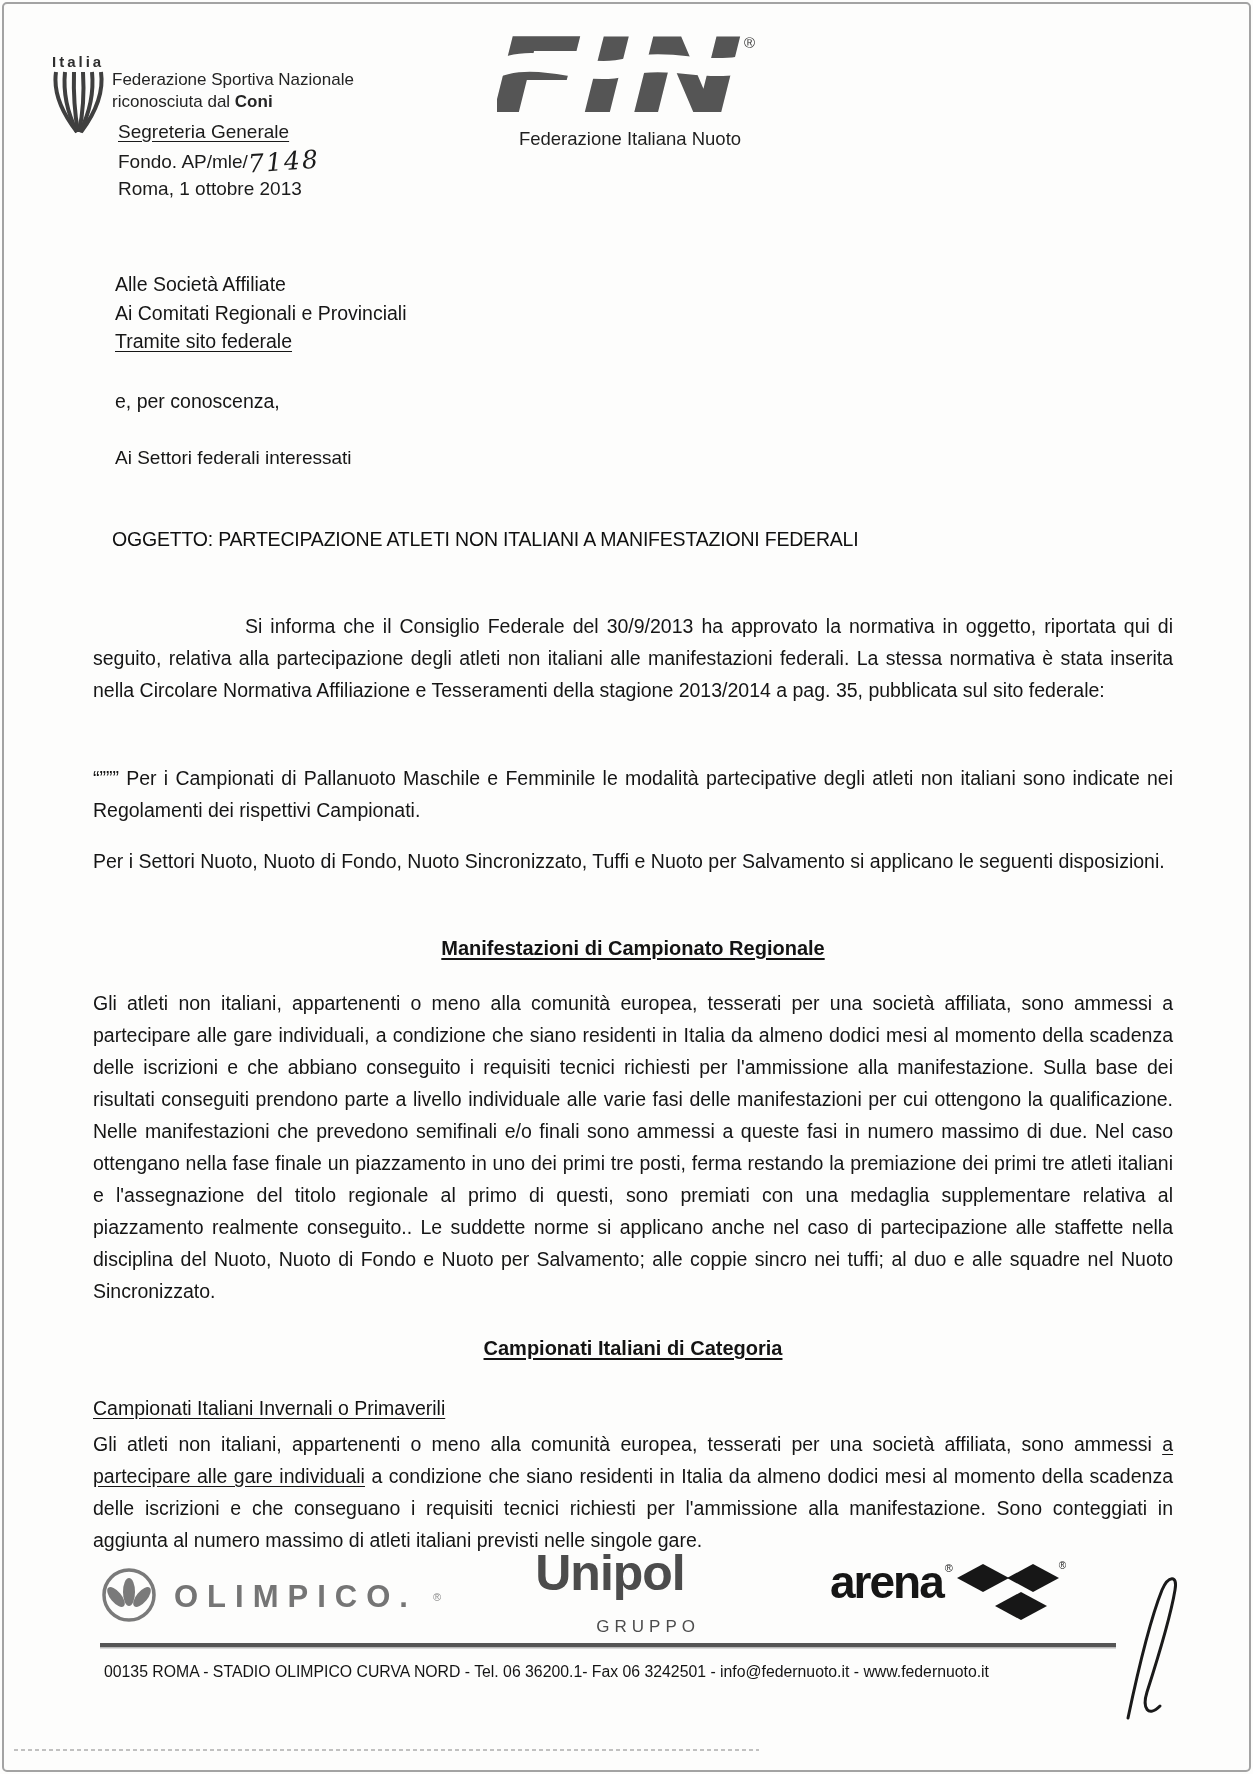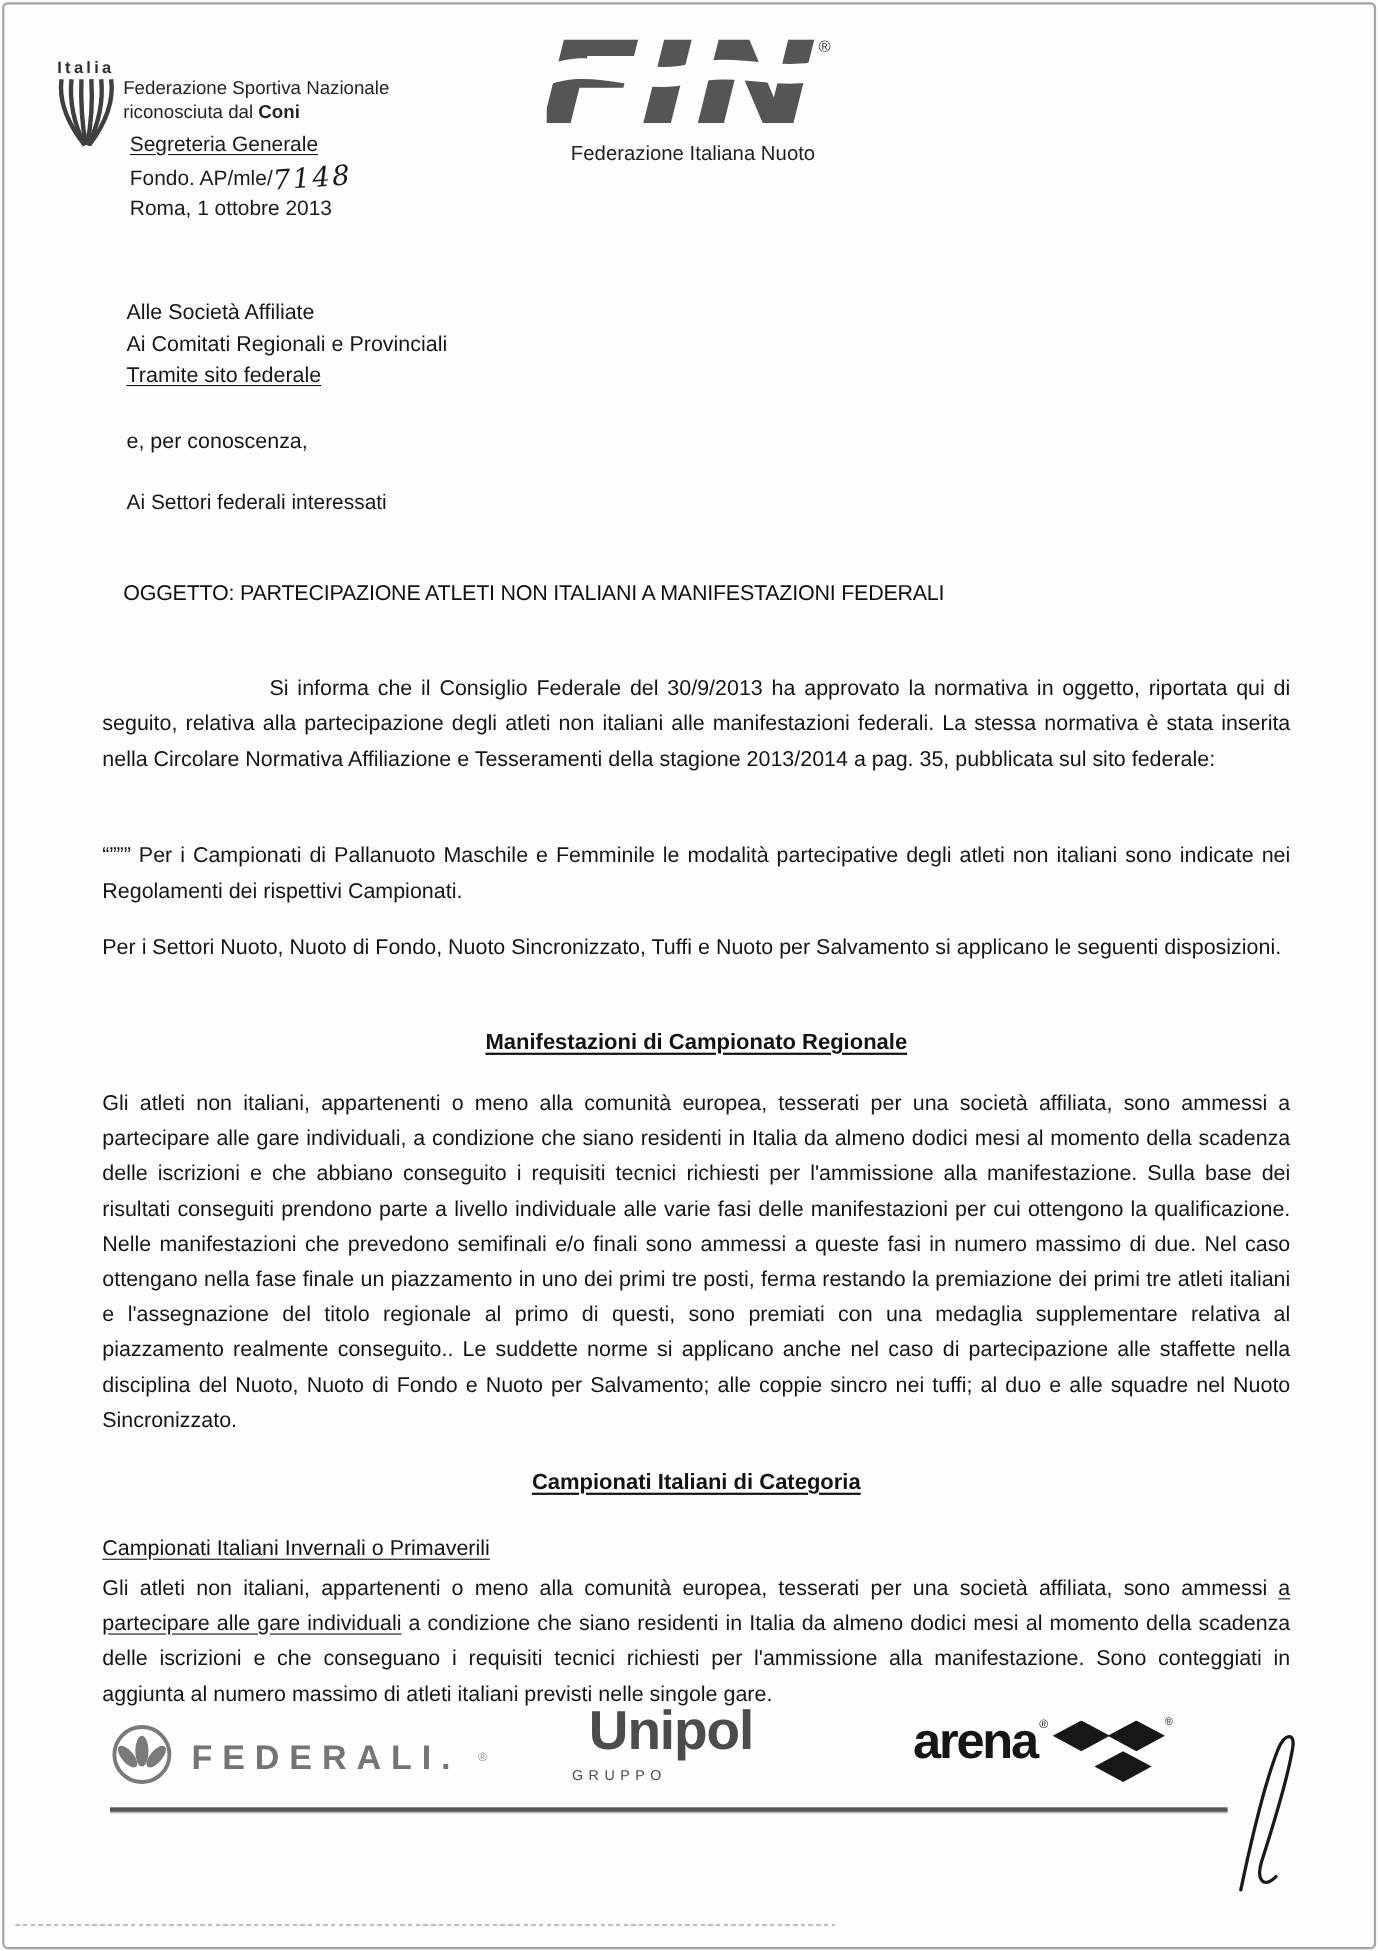--- a/index.html
+++ b/index.html
@@ -41,21 +41,21 @@
   .p4{top:987px;}
   .h2{top:1337px;}
   .h3{left:93px;top:1397px;font-size:19.5px;color:#131313;margin:0;font-weight:normal;}
   .p5{top:1428px;}
   
   .herbalife{left:100px;top:1566px;display:flex;align-items:center;gap:16px;}
   .herbalife-name{font-size:31px;font-weight:bold;letter-spacing:9px;color:#757575;}
   .herbalife-reg{font-size:11px;color:#8a8a8a;vertical-align:-10px;letter-spacing:0;}
   .unipol{left:520px;top:1548px;width:180px;text-align:center;}
   .unipol-name{font-size:50px;font-weight:bold;color:#4c4c4c;letter-spacing:-1px;line-height:50px;}
-  .unipol-sub{display:block;text-align:left;font-size:13px;letter-spacing:5px;color:#4c4c4c;margin-top:8px;}
+  .unipol-sub{display:block;text-align:right;font-size:17px;letter-spacing:5px;color:#4c4c4c;margin-top:19px;}
   .arena{left:830px;top:1560px;display:flex;align-items:flex-start;}
   .arena-name{font-size:46px;font-weight:bold;color:#161616;letter-spacing:-2px;line-height:44px;}
   .arena-reg{font-size:11px;color:#222;margin:2px 4px 0 2px;}
   .arena-diamonds{margin-top:4px;}
   .arena-reg2{font-size:10px;color:#222;margin-top:0;}
   
   .rule{left:100px;top:1643px;width:1016px;height:3.5px;background:#555;box-shadow:0 1.5px 0 #b9b9b9;}
   .scribble{left:1112px;top:1568px;}
   .footer{left:104px;top:1657px;width:1075px;font-size:15.8px;line-height:29.5px;color:#141414;white-space:nowrap;}
   .artifact{left:14px;top:1749px;width:745px;height:2px;background:repeating-linear-gradient(90deg,#8f8f8f 0 4px,transparent 4px 7px);opacity:.55;}
@@ -120,21 +120,21 @@
 
   <div class="abs herbalife">
     <span>
       <svg width="58" height="58" viewBox="0 0 58 58">
         <circle cx="29" cy="29" r="25" fill="none" stroke="#7a7a7a" stroke-width="3.5"></circle>
         <ellipse cx="29" cy="26" rx="6" ry="14" fill="#7a7a7a"></ellipse>
         <ellipse cx="16" cy="31" rx="5.5" ry="12" fill="#7a7a7a" transform="rotate(-40 16 31)"></ellipse>
         <ellipse cx="42" cy="31" rx="5.5" ry="12" fill="#7a7a7a" transform="rotate(40 42 31)"></ellipse>
       </svg>
     </span>
-    <span class="herbalife-name">FEDERALI.</span>
+    <span class="herbalife-name">OLIMPICO.</span>
       <span class="herbalife-reg">®</span>
   </div>
 
   <div class="abs unipol">
     <div class="unipol-name">Unipol</div>
     <span class="unipol-sub">GRUPPO</span>
   </div>
 
   <div class="abs arena">
     <span class="arena-name">arena</span>
@@ -151,16 +151,17 @@
     <span class="arena-reg2">®</span>
   </div>
 
   <div class="abs rule"></div>
   <div class="abs scribble">
     <svg width="80" height="160" viewBox="0 0 80 160">
       <path d="M16,150 C24,112 38,52 50,22 C56,8 66,6 63,22 C58,52 44,96 35,124 C30,140 36,150 48,138" fill="none" stroke="#1a1a1a" stroke-width="3" stroke-linecap="round"></path>
     </svg>
   </div>
   <div class="abs footer">
+    <div>00135 ROMA - STADIO OLIMPICO CURVA NORD - Tel. 06 36200.1- Fax 06 3242501 - info@federnuoto.it - www.federnuoto.it</div>
   </div>
 
   <div class="abs artifact"></div>
 </div>
 
 </body></html>

